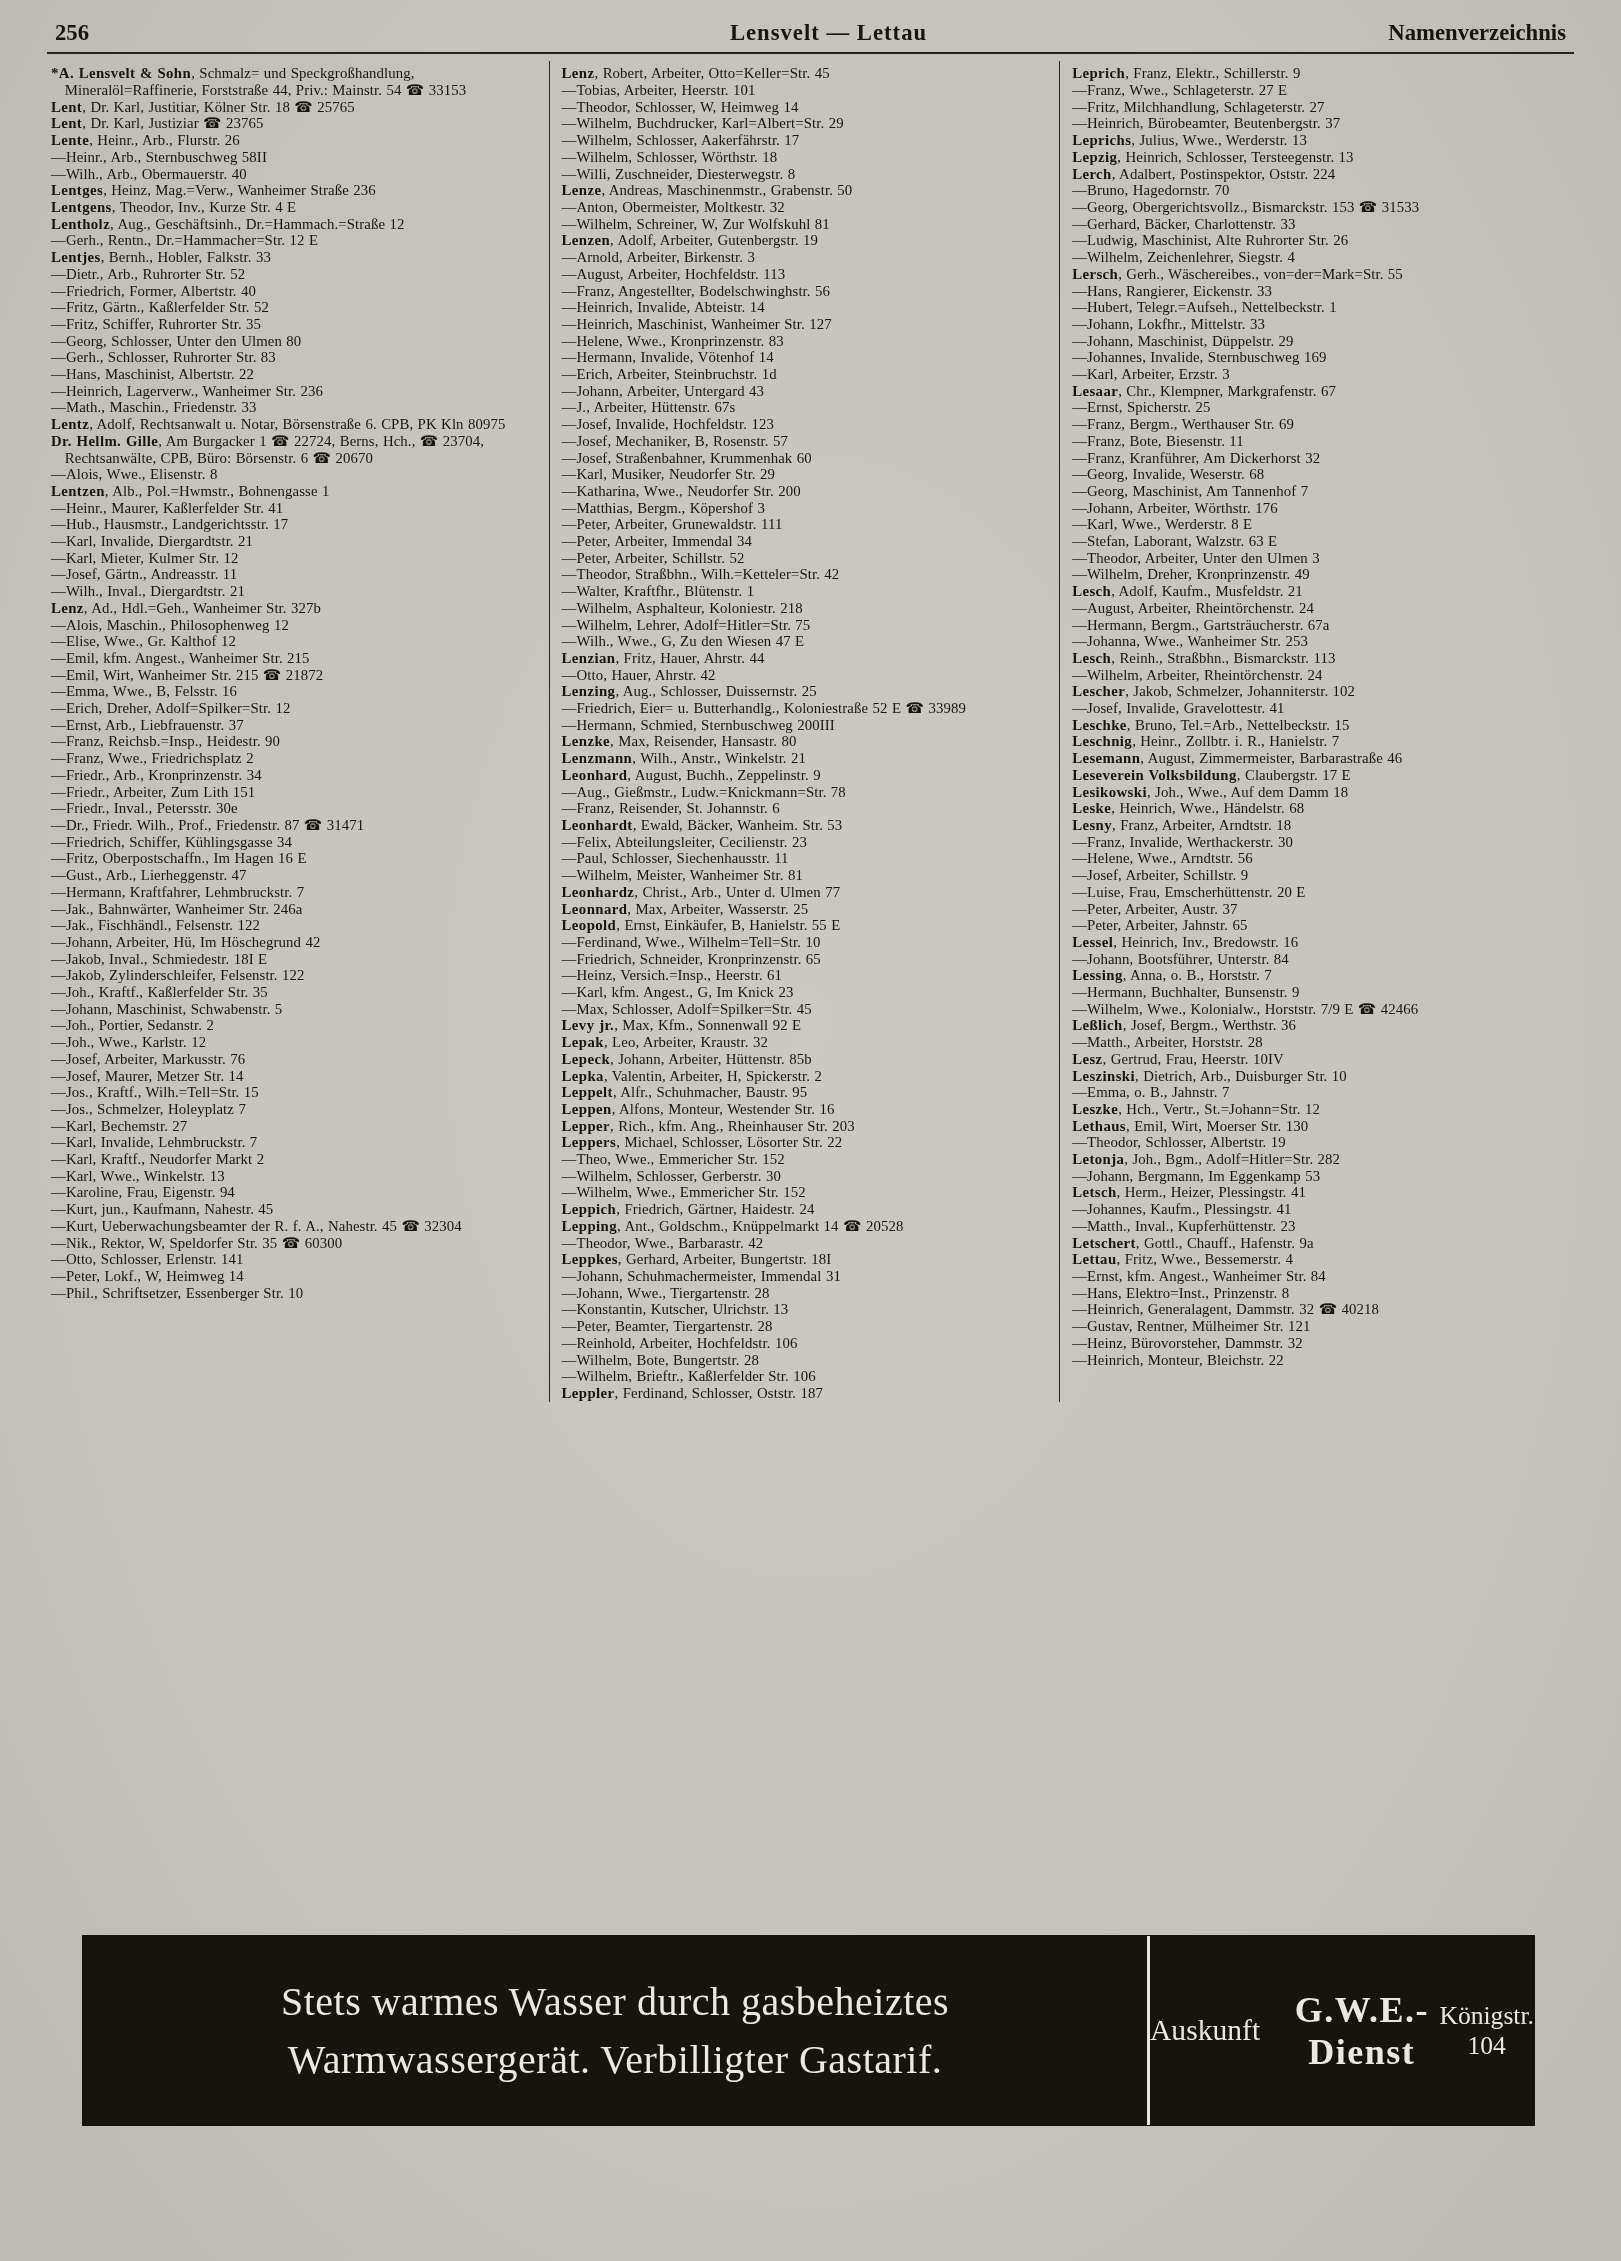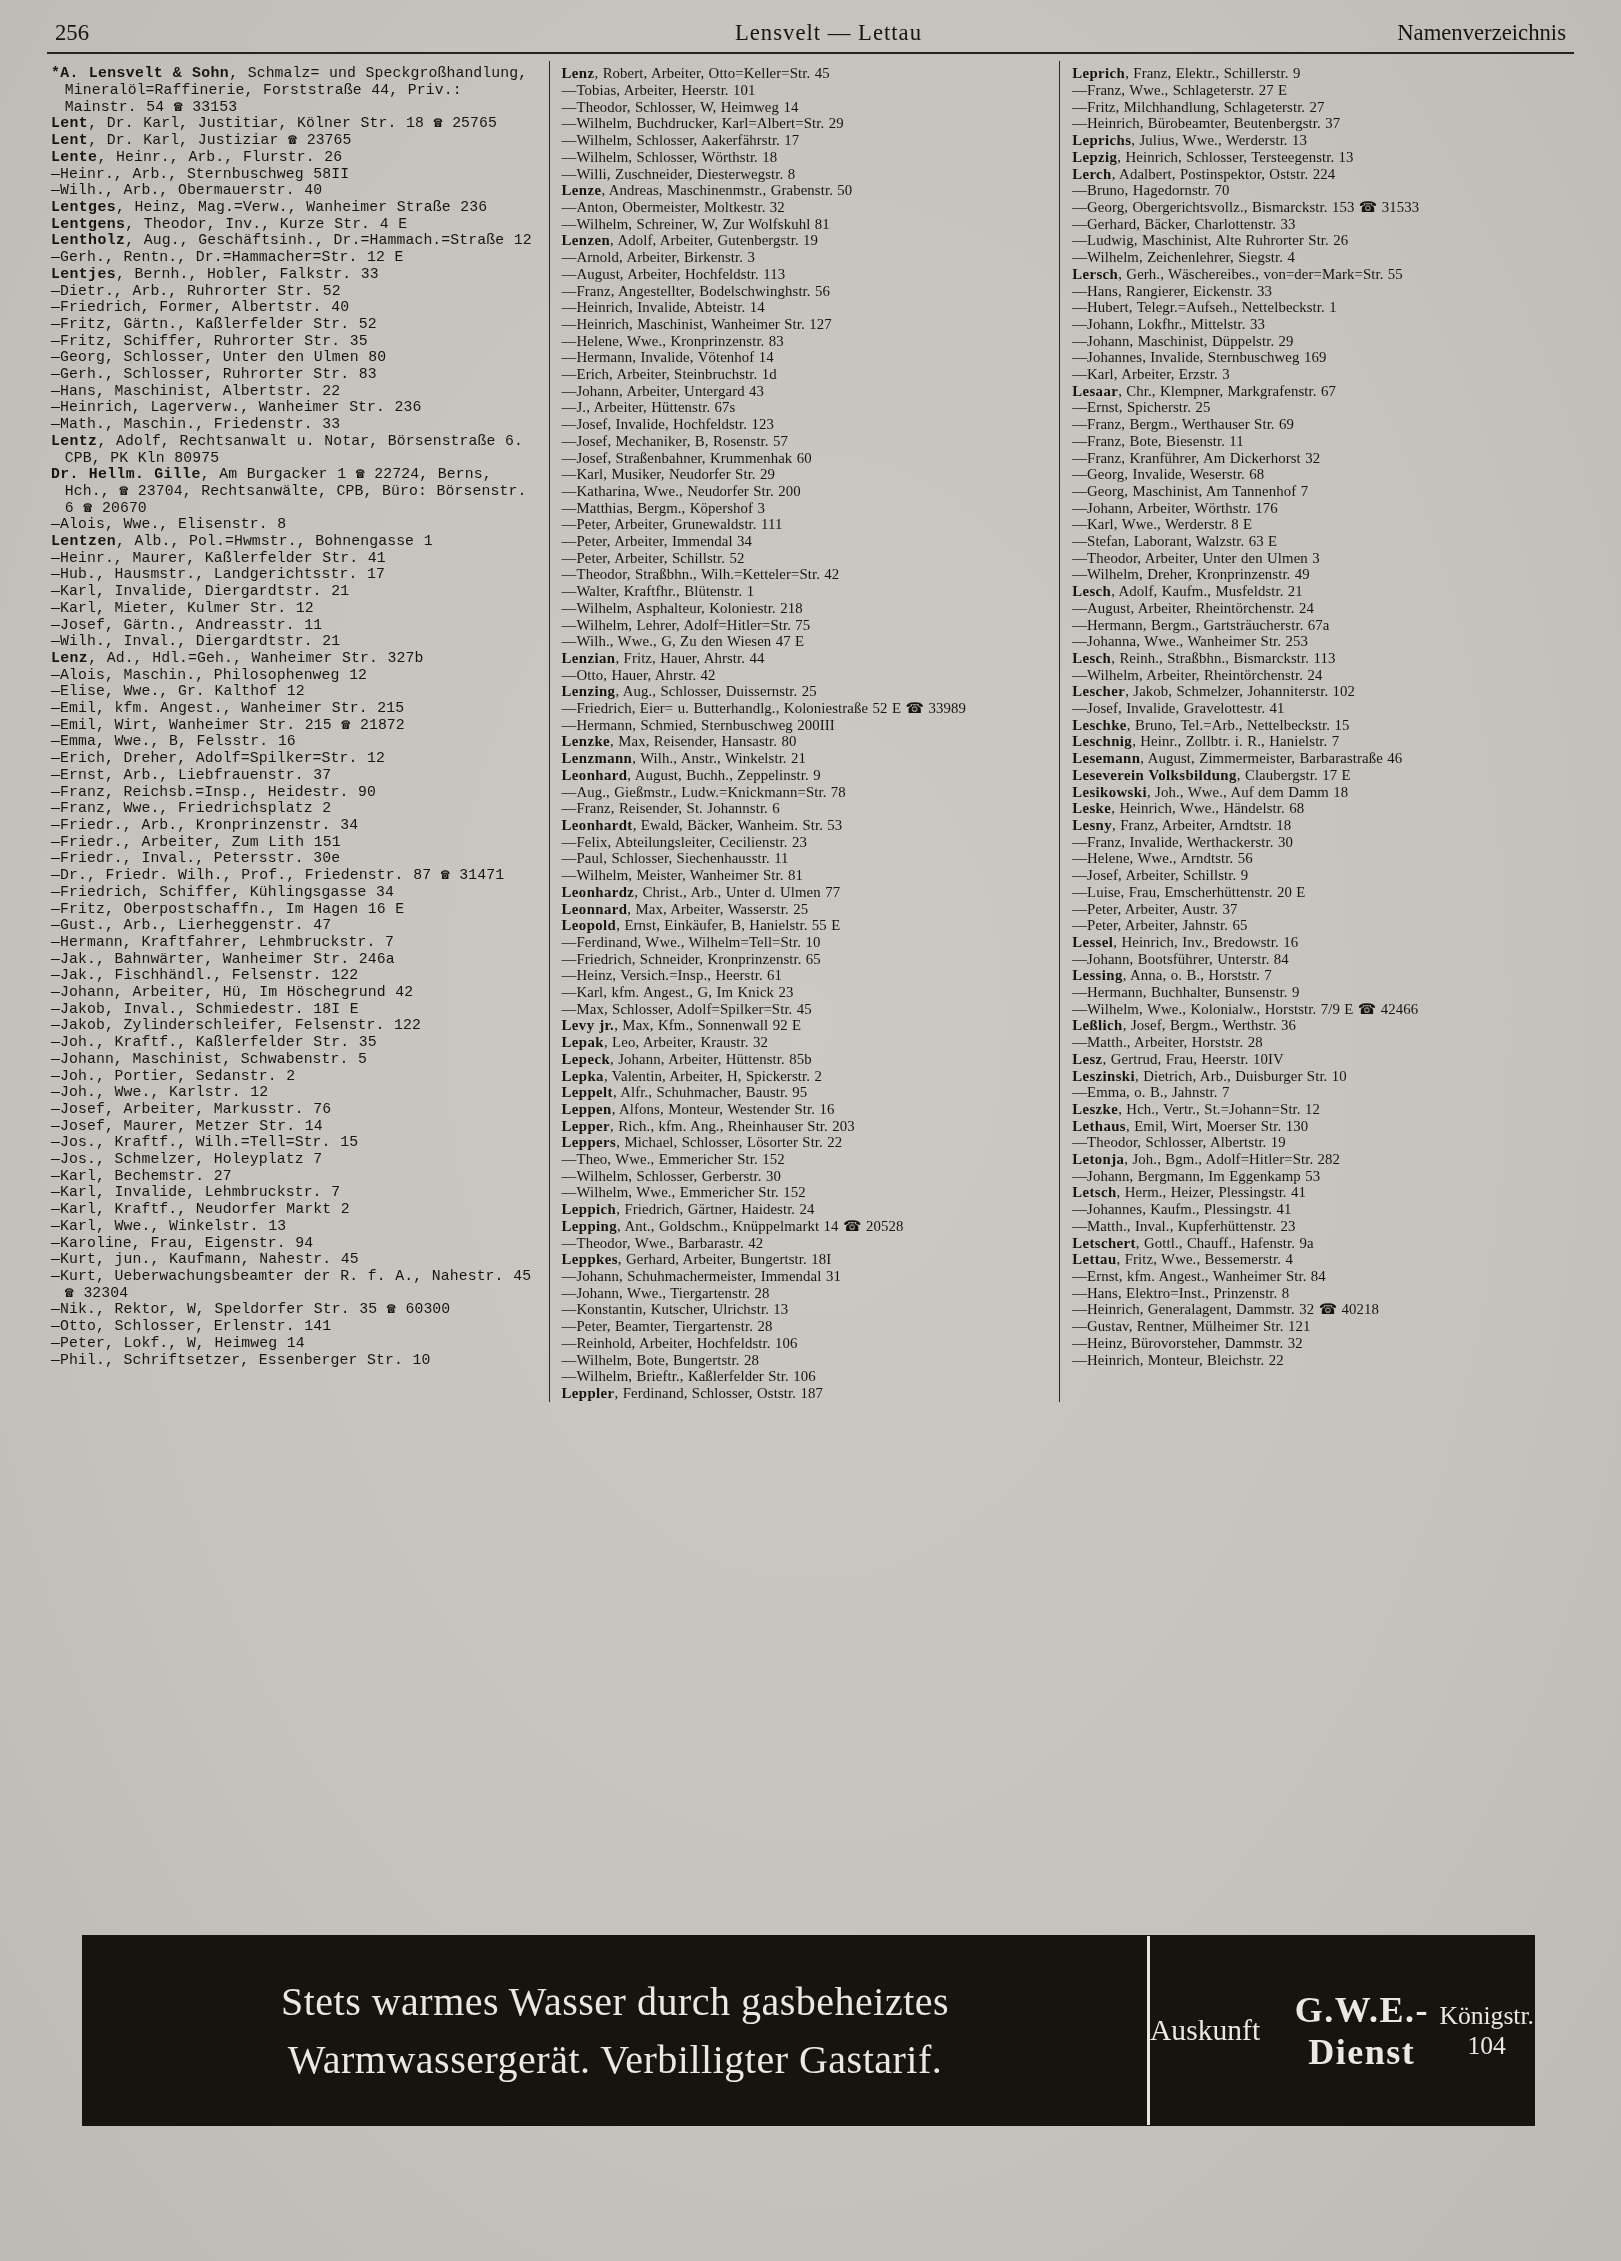--- a/index.html
+++ b/index.html
@@ -10,21 +10,21 @@
     background:#c7c5c0;
     background-image:radial-gradient(ellipse at 50% 45%, #cbc9c4 0%, #c5c3be 60%, #bcbab4 100%);
     color:#17150f;
     font-family:"Liberation Serif", serif;
     overflow:hidden;
   }
   header.pagehead{
     position:relative;
     display:flex;justify-content:space-between;align-items:baseline;
     padding:19.7px 55px 5.9px 55px;
-    font-size:22.7px;font-weight:normal;
+    font-size:22.7px;font-weight:bold;
   }
   .pagehead .center-title{
     position:absolute;left:12px;right:0;text-align:center;
     letter-spacing:1px;
     padding-left:24px;
   }
   .head-rule{
     margin:0 47px;
     border-top:2px solid #26231c;
     height:0;
@@ -32,21 +32,21 @@
   .columns{
     display:flex;
     margin:7.9px 51px 0 51px;
     align-items:stretch;
   }
   .col{
     flex:1 1 0;
     padding:3.9px 11.8px 0 11.8px;
     min-width:0;
   }
-  .col:first-child{padding-left:0;font-family:Liberation Mono, monospace;}
+  .col:first-child{padding-left:0;}
   .col + .col{border-left:1.5px solid #2b2820;}
   .entry{
     margin:0;
     padding-left:13.8px;text-indent:-13.8px;
     font-size:14.8px;line-height:16.7px;
     letter-spacing:0.1px;word-spacing:0.6px;
   }
   .entry b{letter-spacing:0.4px;}
   .ad{
     position:absolute;

